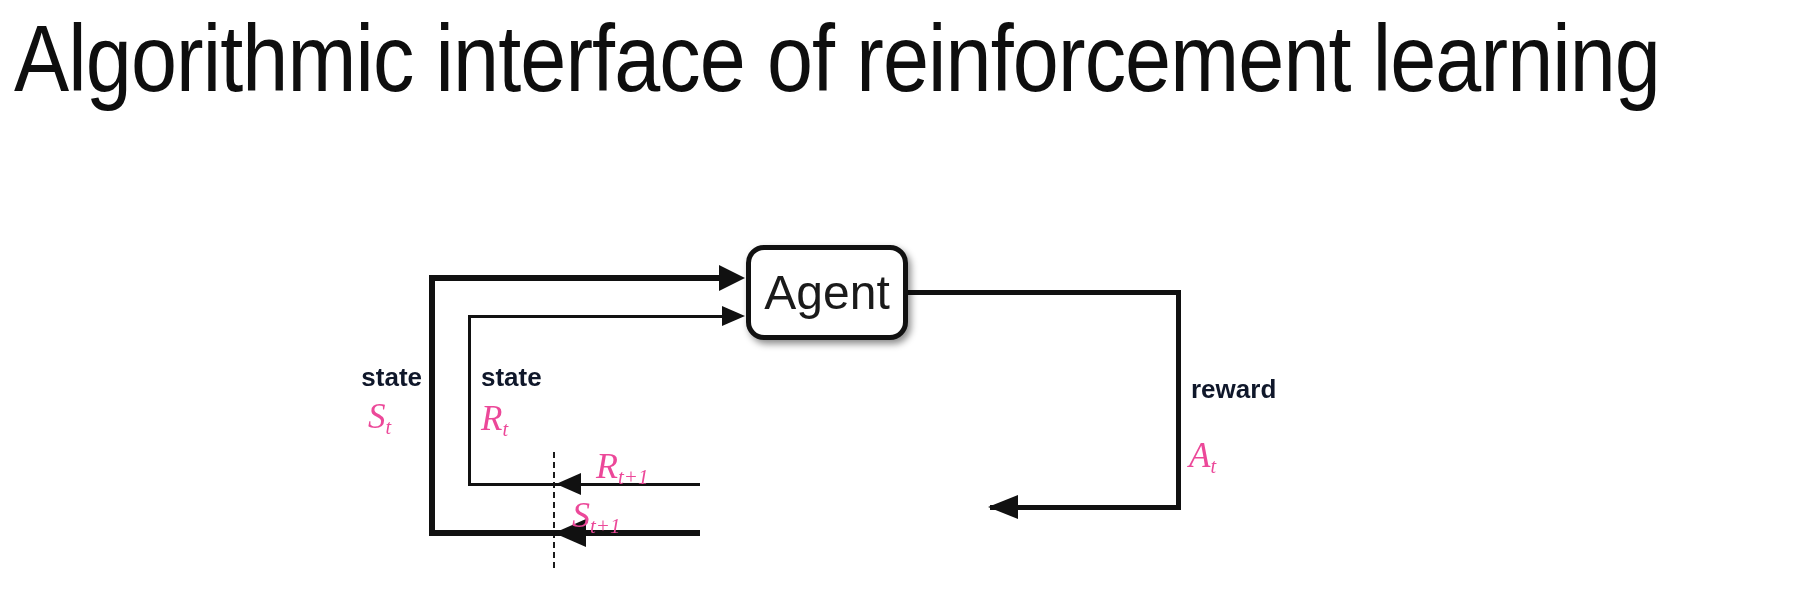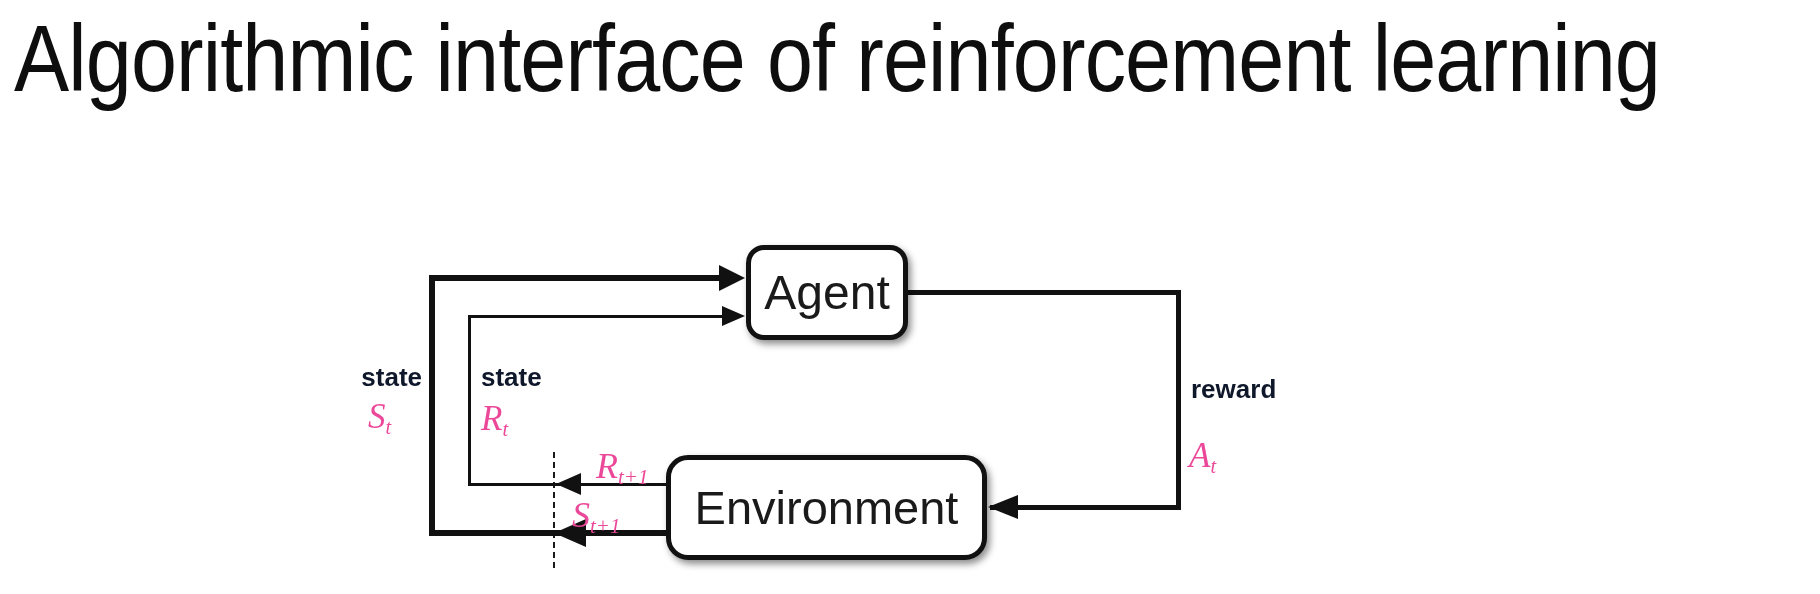--- a/index.html
+++ b/index.html
@@ -80,23 +80,20 @@
   <div class="line" style="left:900px;top:290px;width:281px;height:5px;"></div>
   <div class="line" style="left:1176px;top:290px;width:5px;height:220px;"></div>
   <div class="line" style="left:990px;top:505px;width:190px;height:5px;"></div>
   <div class="arrow left-med" style="left:988px;top:495px;"></div>
 
   <div class="dashed"></div>
 
   <div class="node agent">
     <span>Agent</span>
   </div>
-  <div class="node env">
-    <span>Environment</span>
-  </div>
 
   <div class="word state">state</div>
   <div class="math big st"><span>S</span><sub>t</sub></div>
 
   <div class="word reward">state</div>
   <div class="math big rt"><span>R</span><sub>t</sub></div>
 
   <div class="word action">reward</div>
   <div class="math big at"><span>A</span><sub>t</sub></div>
 

